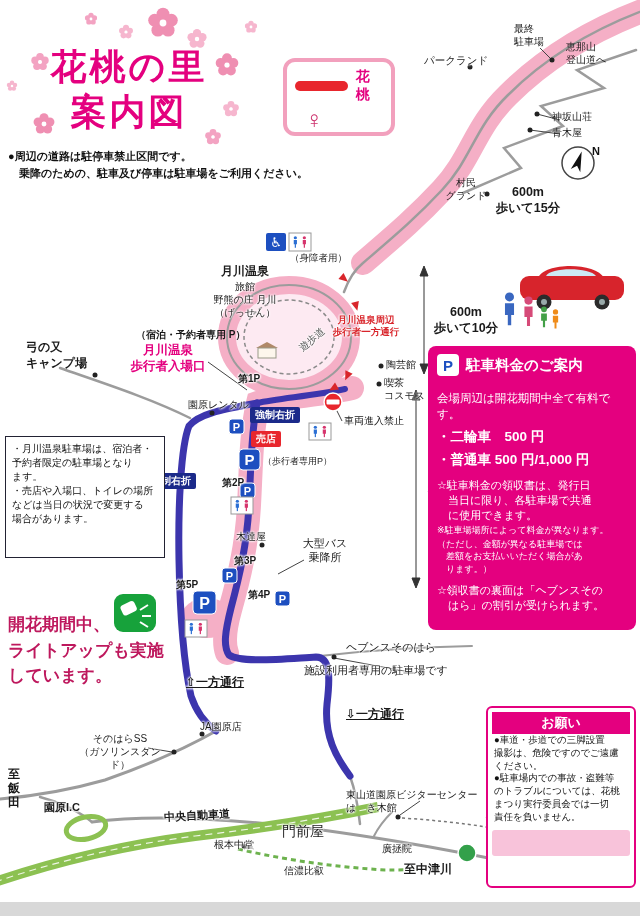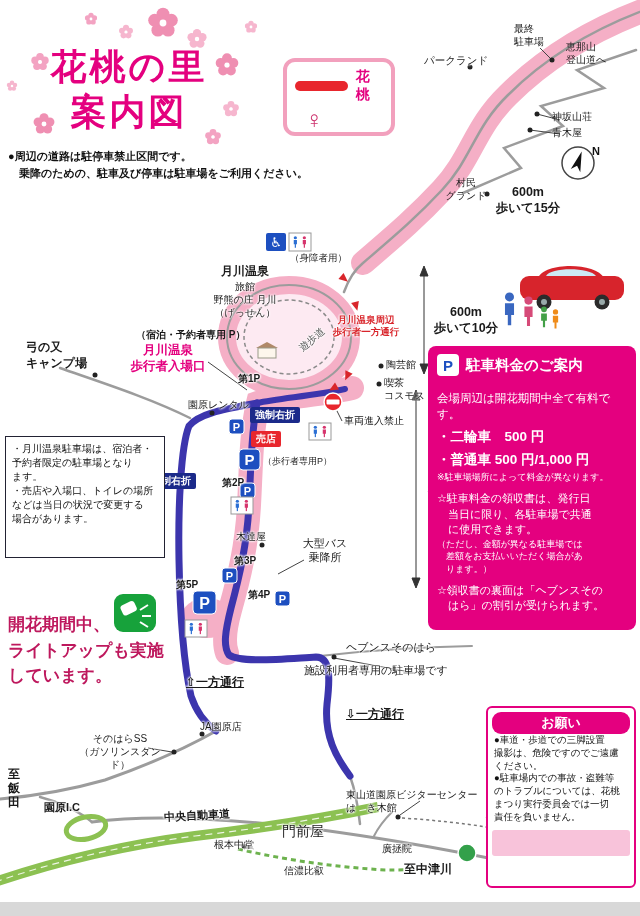--- a/index.html
+++ b/index.html
@@ -26,21 +26,21 @@
   .fee-box{position:absolute;left:428px;top:346px;width:208px;height:284px;background:#e4007f;border-radius:8px;z-index:6;padding:8px 9px;color:#fff}
   .fee-head{display:flex;align-items:center;gap:7px;margin-bottom:4px}
   .fee-p{width:22px;height:22px;background:#fff;color:#1d4fc0;font-weight:bold;font-size:15px;border-radius:4px;display:flex;align-items:center;justify-content:center}
   .fee-title{font-size:14.5px;font-weight:bold}
   .fee-line{white-space:pre-line;line-height:1.38;font-size:11px}
   .fee-intro{font-size:11.5px;margin-top:15px}
   .fee-big{font-size:13.5px;font-weight:bold;margin-top:5px}
   .fee-small{font-size:9px;margin-top:1px}
   .fee-mt{margin-top:8px}
   .req-box{position:absolute;left:486px;top:706px;width:150px;height:182px;background:#fff;border:2px solid #e4007f;border-radius:6px;z-index:6;padding:4px}
-  .req-head{background:#e4007f;color:#fff;font-weight:bold;font-size:13px;text-align:center;border-radius:9px;padding:2px 0}
+  .req-head{background:#e4007f;color:#fff;font-weight:bold;font-size:13px;text-align:center;border-radius:0;padding:2px 0}
   .req-item{font-size:9.5px;line-height:1.35;color:#111;white-space:pre-line;padding:0 2px}
   .req-blank{height:26px;background:#f8c3da;border-radius:3px;margin-top:6px}
   .side-box{position:absolute;left:5px;top:436px;width:160px;height:122px;background:#fff;border:1.5px solid #223;z-index:6;padding:5px 6px;font-size:10px;line-height:1.4;color:#111;white-space:pre-line}
   .lightup{left:8px;top:612px;width:180px;font-size:17px;font-weight:bold;color:#be185d;line-height:1.5}
   .underline{text-decoration:underline}
   .rot{transform:rotate(-40deg);transform-origin:left top}
   .footer{position:absolute;left:0;top:902px;width:640px;height:14px;background:#d8d8d8;z-index:4}
 </style>
 </head>
 <body>
@@ -359,24 +359,24 @@
 しています。</div>
 
 <div class="fee-box">
   <div class="fee-head">
     <span class="fee-p">P</span>
     <span class="fee-title">駐車料金のご案内</span>
   </div>
   <div class="fee-line fee-intro">会場周辺は開花期間中全て有料です。</div>
   <div class="fee-line fee-big">・二輪車　500 円</div>
   <div class="fee-line fee-big">・普通車 500 円/1,000 円</div>
-  <div class="fee-line fee-small">※駐車場場所によって料金が異なります。</div>
   <div class="fee-line fee-mt">☆駐車料金の領収書は、発行日
 　当日に限り、各駐車場で共通
 　に使用できます。</div>
+  <div class="fee-line fee-small">※駐車場場所によって料金が異なります。</div>
   <div class="fee-line fee-small">（ただし、金額が異なる駐車場では
 　差額をお支払いいただく場合があ
 　ります。）</div>
   <div class="fee-line fee-mt">☆領収書の裏面は「ヘブンスその
 　はら」の割引が受けられます。</div>
 </div>
 
 <div class="req-box">
   <div class="req-head">お願い</div>
   <div class="req-item">●車道・歩道での三脚設置

